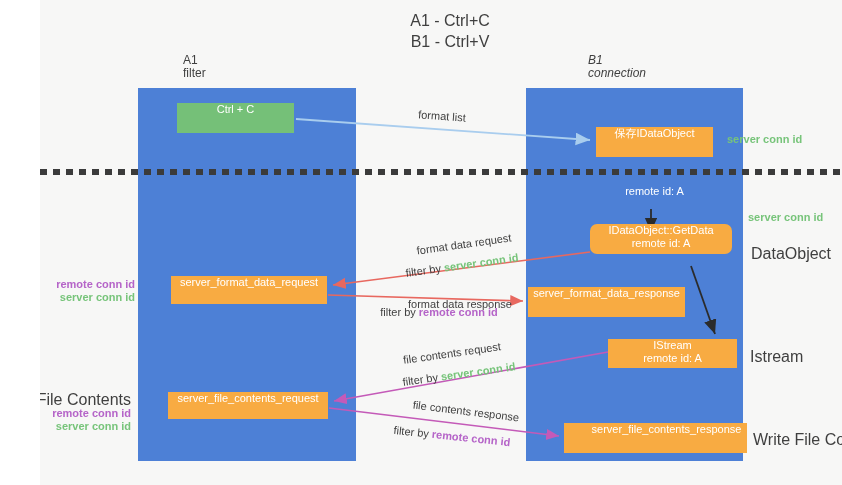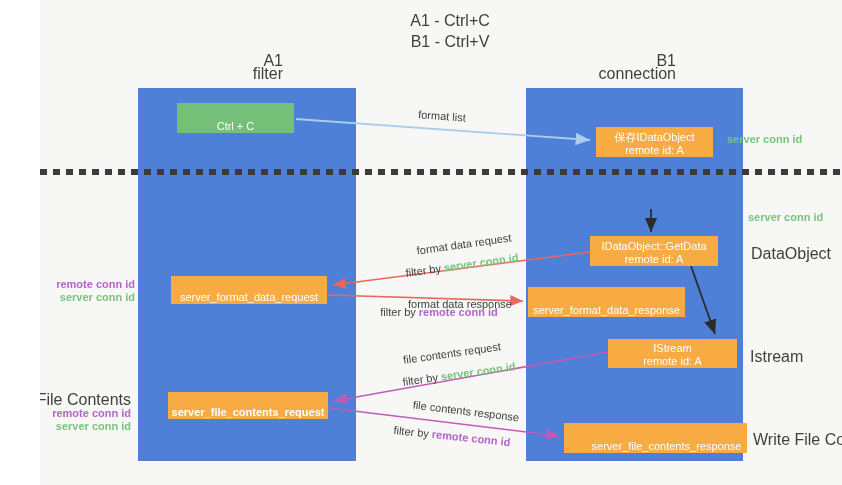--- a/index.html
+++ b/index.html
@@ -8,29 +8,29 @@
 
   .col{position:absolute;background:var(--column_blue);}
   .col-left{left:98px;top:88px;width:218px;height:373px;}
   .col-right{left:486px;top:88px;width:217px;height:373px;}
 
   .divider{position:absolute;left:0;top:169px;width:842px;height:6px;
     background:repeating-linear-gradient(90deg,var(--divider) 0 7px,transparent 7px 13px);}
 
   .arrows{position:absolute;left:0;top:0;pointer-events:none;}
 
-  .box{position:absolute;display:flex;flex-direction:column;align-items:center;justify-content:flex-end;
+  .box{position:absolute;display:flex;flex-direction:column;align-items:center;justify-content:flex-start;
     color:var(--box_text);font-size:11px;line-height:13px;text-align:center;white-space:nowrap;}
   .green{background:var(--green_box);}
   .orange{background:var(--orange_box);}
 
   .title{position:absolute;left:325px;top:10px;width:170px;text-align:center;
     font-size:16px;line-height:21px;color:var(--dark_text);}
-  .colhead{position:absolute;width:100px;top:54px;text-align:right;
-    font-size:16px;line-height:13px;color:var(--dark_text);}
+  .colhead{position:absolute;width:100px;top:54px;text-align:left;
+    font-size:12px;line-height:13px;color:var(--dark_text);}
 
   .lbl{position:absolute;font-size:11px;color:var(--dark_text);white-space:nowrap;}
   .ctr{transform:translate(-50%,-50%);}
   .side{font-size:16px;}
   .green-t{color:var(--green_text);font-weight:bold;}
   .purple-t{color:var(--purple_text);font-weight:bold;}
   .rblock{text-align:right;font-size:11px;line-height:13px;font-weight:bold;}
 </style>
 </head>
 <body>
@@ -39,21 +39,21 @@
 
   <div class="title">
     <div>A1 - Ctrl+C</div>
     <div>B1 - Ctrl+V</div>
   </div>
 
   <div class="colhead" style="left:143px;">
     <div>A1</div>
     <div>filter</div>
   </div>
-  <div class="colhead" style="left:536px;">
+  <div class="colhead" style="left:548px;font-style:italic;">
     <div>B1</div>
     <div>connection</div>
   </div>
 
   <div class="col col-left"></div>
   <div class="col col-right"></div>
 
   <div class="divider"></div>
 
   <svg class="arrows" width="842" height="485" viewBox="0 0 842 485">
@@ -77,45 +77,45 @@
     <line x1="550" y1="252" x2="293" y2="285" stroke-width="1.6" marker-end="url(#mk-red)" stroke="#e8685f"></line>
     <line x1="288" y1="295" x2="483" y2="301" stroke-width="1.6" marker-end="url(#mk-red)" stroke="#e8685f"></line>
     <line x1="568" y1="352" x2="294" y2="401" stroke-width="1.6" marker-end="url(#mk-magenta)" stroke="#c45ab8"></line>
     <line x1="289" y1="408" x2="519" y2="436" stroke-width="1.6" marker-end="url(#mk-magenta)" stroke="#c45ab8"></line>
   </svg>
 
   <div class="box green" style="left:137px;top:103px;width:117px;height:30px;">
     <div>Ctrl + C</div>
   </div>
 
-  <div class="box orange" style="left:556px;top:127px;width:117px;height:30px;">
+  <div class="box orange" style="left:556px;top:127px;width:117px;height:30px;gap:45px;">
     <div>保存IDataObject</div>
     <div>remote id: A</div>
   </div>
 
 
-  <div class="box orange" style="left:550px;top:236px;width:128px;height:30px;">
+  <div class="box orange" style="left:550px;top:224px;width:142px;height:30px;border-radius:7px;">
     <div>IDataObject::GetData</div>
     <div>remote id: A</div>
   </div>
 
   <div class="box orange" style="left:488px;top:287px;width:157px;height:30px;">
     <div>server_format_data_response</div>
   </div>
 
   <div class="box orange" style="left:131px;top:276px;width:156px;height:28px;">
     <div>server_format_data_request</div>
   </div>
 
   <div class="box orange" style="left:568px;top:339px;width:129px;height:29px;">
     <div>IStream</div>
     <div>remote id: A</div>
   </div>
 
-  <div class="box orange" style="left:128px;top:392px;width:160px;height:27px;font-weight:bold;">
+  <div class="box orange" style="left:128px;top:392px;width:160px;height:27px;">
     <div>server_file_contents_request</div>
   </div>
 
   <div class="box orange" style="left:524px;top:423px;width:161px;height:30px;padding-left:22px;">
     <div>server_file_contents_response</div>
   </div>
 
   <span class="lbl ctr" style="left:402px;top:116px;transform:translate(-50%,-50%) rotate(4deg);">format list</span>
 
   <span class="lbl ctr" style="left:424px;top:244px;transform:translate(-50%,-50%) rotate(-8deg);">format data request</span>

